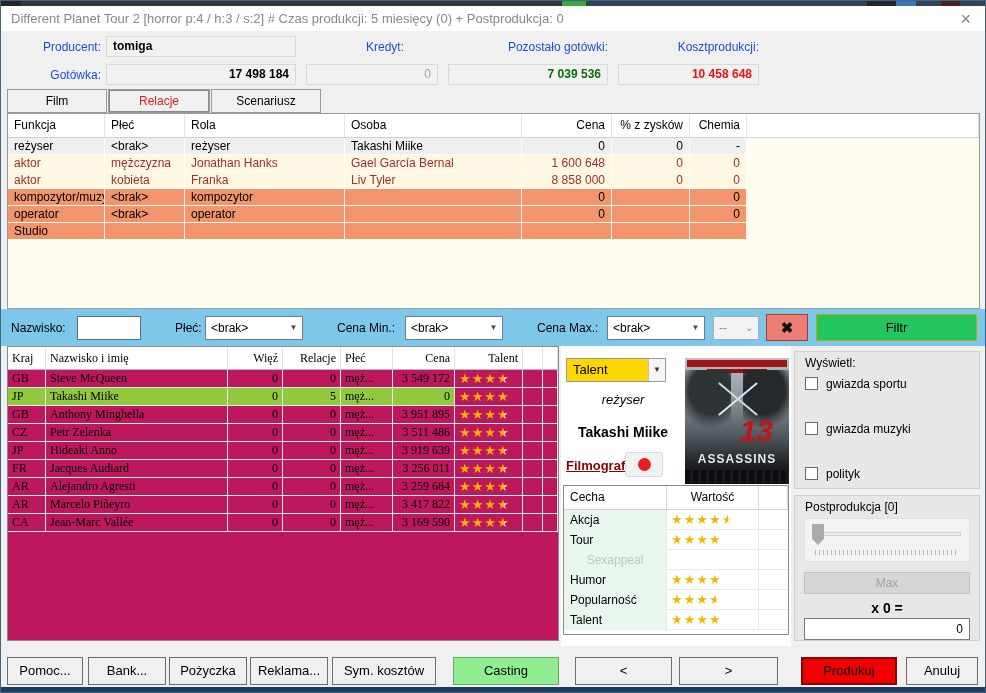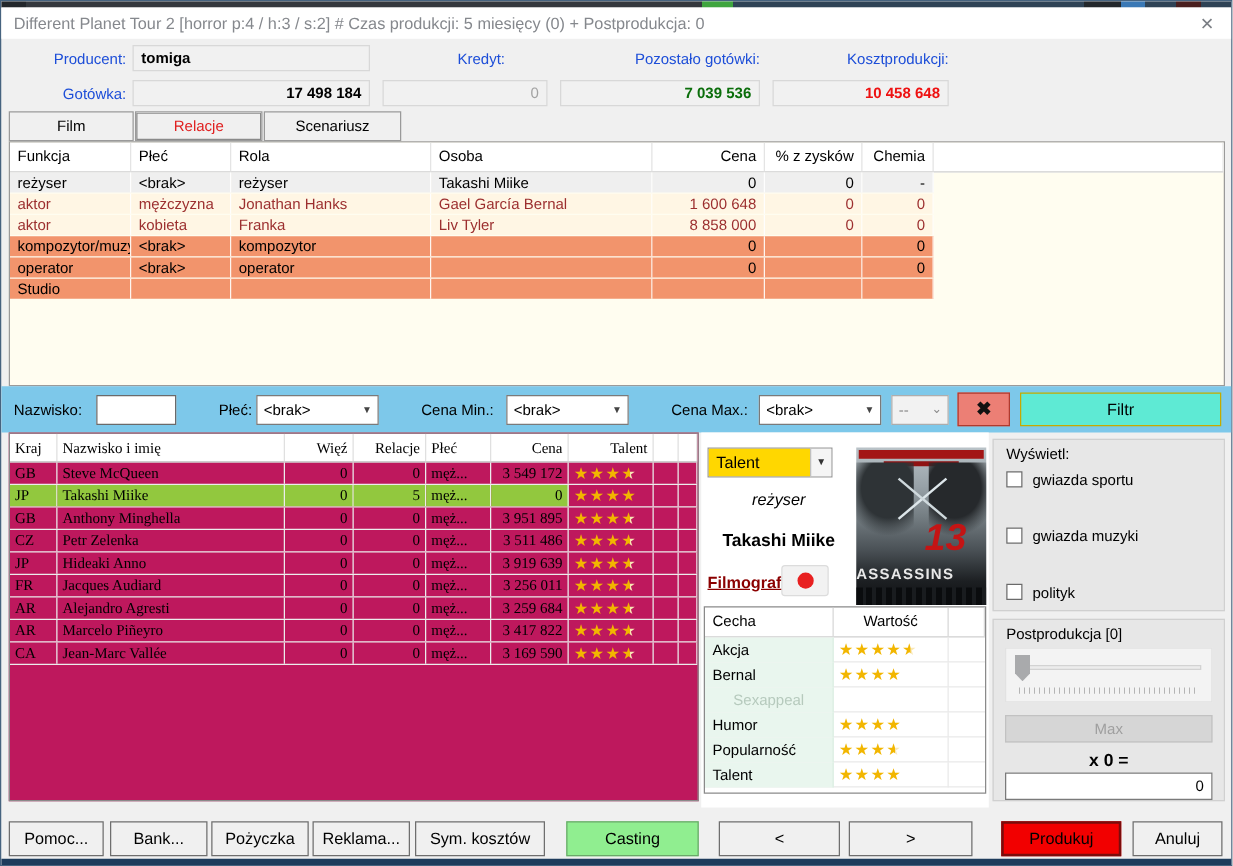--- a/index.html
+++ b/index.html
@@ -56,21 +56,21 @@
   .combo{position:absolute;top:7px;height:24px;background:#fff;border:1px solid #7a7a7a;display:flex;align-items:stretch;cursor:pointer;}
   .combo .cval{flex:1;line-height:22px;padding-left:5px;white-space:nowrap;overflow:hidden;}
   .combo .carr{width:17px;text-align:center;font-size:8px;line-height:22px;color:#444;}
   .combo-sex{left:204px;width:98px;}
   .combo-min{left:404px;width:98px;}
   .combo-max{left:606px;width:98px;}
   .combo-mini{left:712px;width:46px;background:#f2f2f2;border-color:#adadad;color:#8a8a8a;}
   .combo-mini .carr{font-size:10px;color:#8a8a8a;}
   .clear-btn{position:absolute;left:765px;top:5px;width:42px;height:27px;background:#ec7f75;border:1px solid #b03a2e;
     text-align:center;line-height:25px;font-size:15px;font-weight:bold;color:#111;cursor:pointer;}
-  .filtr-btn{position:absolute;left:815px;top:5px;width:161px;height:27px;background:#5eead4;border:1px solid #c8a800;
+  .filtr-btn{position:absolute;left:815px;top:5px;width:161px;height:27px;background:#22c55e;border:1px solid #c8a800;
     text-align:center;line-height:25px;font-size:13px;cursor:pointer;}
 
   
   .people{position:absolute;top:345px;left:6px;width:552px;height:295px;background:#be185d;border:1px solid #8a8a8a;overflow:hidden;font-family:Liberation Serif, serif;}
   .p-header{display:grid;grid-template-columns:38px 182px 55px 58px 52px 62px 68px 20px 1fr;height:23px;background:#fff;border-bottom:1px solid #bdbdbd;}
   .p-header .ph{line-height:22px;padding:0 4px;border-right:1px solid #e0e0e0;white-space:nowrap;overflow:hidden;}
   .ph.num{text-align:right;}
   .p-row{display:grid;grid-template-columns:38px 182px 55px 58px 52px 62px 68px 20px 1fr;height:18px;border-bottom:1px solid #ececec;cursor:pointer;}
   .p-row .pc{line-height:17px;padding:0 4px;border-right:1px solid #ececec;white-space:nowrap;overflow:hidden;}
   .pc.num{text-align:right;}
@@ -90,21 +90,21 @@
   .indicator .dot{width:13px;height:13px;border-radius:50%;background:#e82020;margin:5px auto 0;}
   .poster{position:absolute;left:124px;top:12px;width:104px;height:126px;overflow:hidden;
     background:linear-gradient(180deg,#b9c2c7 0%,#97a1a7 25%,#727b80 45%,#4a5156 65%,#1c1f22 85%,#0e1012 100%);}
   .poster .banner{position:absolute;top:2px;left:2px;right:2px;height:7px;background:#a31515;}
   .poster .banner2{position:absolute;top:11px;left:22px;right:22px;height:4px;background:#8f1212;}
   .fig-left{position:absolute;top:12px;left:-8px;width:54px;height:58px;background:radial-gradient(ellipse at 62% 35%,#2e3336 0 45%,rgba(46,51,54,0) 72%);}
   .fig-right{position:absolute;top:12px;right:-8px;width:54px;height:58px;background:radial-gradient(ellipse at 38% 35%,#26292c 0 45%,rgba(38,41,44,0) 72%);}
   .sword1{position:absolute;top:40px;left:28px;width:50px;height:2px;background:#dde6ea;transform:rotate(-40deg);}
   .sword2{position:absolute;top:40px;left:28px;width:50px;height:2px;background:#cfd9dd;transform:rotate(40deg);}
   .num13{position:absolute;top:58px;right:16px;color:#c41414;font-size:30px;font-weight:bold;font-style:italic;line-height:30px;}
-  .assassins{position:absolute;bottom:18px;width:100%;text-align:left;color:#e8e8e8;font-weight:bold;font-size:12px;letter-spacing:1px;}
+  .assassins{position:absolute;bottom:18px;width:100%;text-align:center;color:#e8e8e8;font-weight:bold;font-size:12px;letter-spacing:1px;}
   .crowd{position:absolute;bottom:0;left:0;right:0;height:14px;
     background:repeating-linear-gradient(90deg,#0a0c0e 0 5px,#191c1f 5px 8px);}
   .traits{position:absolute;left:2px;top:139px;width:226px;height:150px;background:#fff;border:1px solid #8a8a8a;overflow:hidden;}
   .t-header{display:grid;grid-template-columns:103px 92px 1fr;height:24px;border-bottom:1px solid #d0d0d0;}
   .t-header .th{line-height:23px;padding:0 6px;border-right:1px solid #d8d8d8;}
   .t-header .th.center{text-align:center;}
   .t-row{display:grid;grid-template-columns:103px 92px 1fr;height:20px;border-bottom:1px solid #e9e9e9;}
   .t-row .t-label{background:#e9f6ee;padding:0 6px;line-height:20px;border-right:1px solid #dcede2;}
   .t-row .t-val{padding:0 4px;line-height:19px;border-right:1px solid #e9e9e9;}
   .t-row.disabled .t-label{color:#b6cabd;text-align:center;}
@@ -437,21 +437,21 @@
       </div>
       <div>
 
           <div class="t-row">
             <div class="t-label">Akcja</div>
             <div class="t-val"><span class="star">★</span><span class="star">★</span><span class="star">★</span><span class="star">★</span><span class="star half">★</span></div>
             <div></div>
           </div>
 
           <div class="t-row">
-            <div class="t-label">Bernal</div>
+            <div class="t-label">Tour</div>
             <div class="t-val"><span class="star">★</span><span class="star">★</span><span class="star">★</span><span class="star">★</span></div>
             <div></div>
           </div>
 
           <div class="t-row disabled">
             <div class="t-label">Sexappeal</div>
             <div class="t-val"></div>
             <div></div>
           </div>
 

